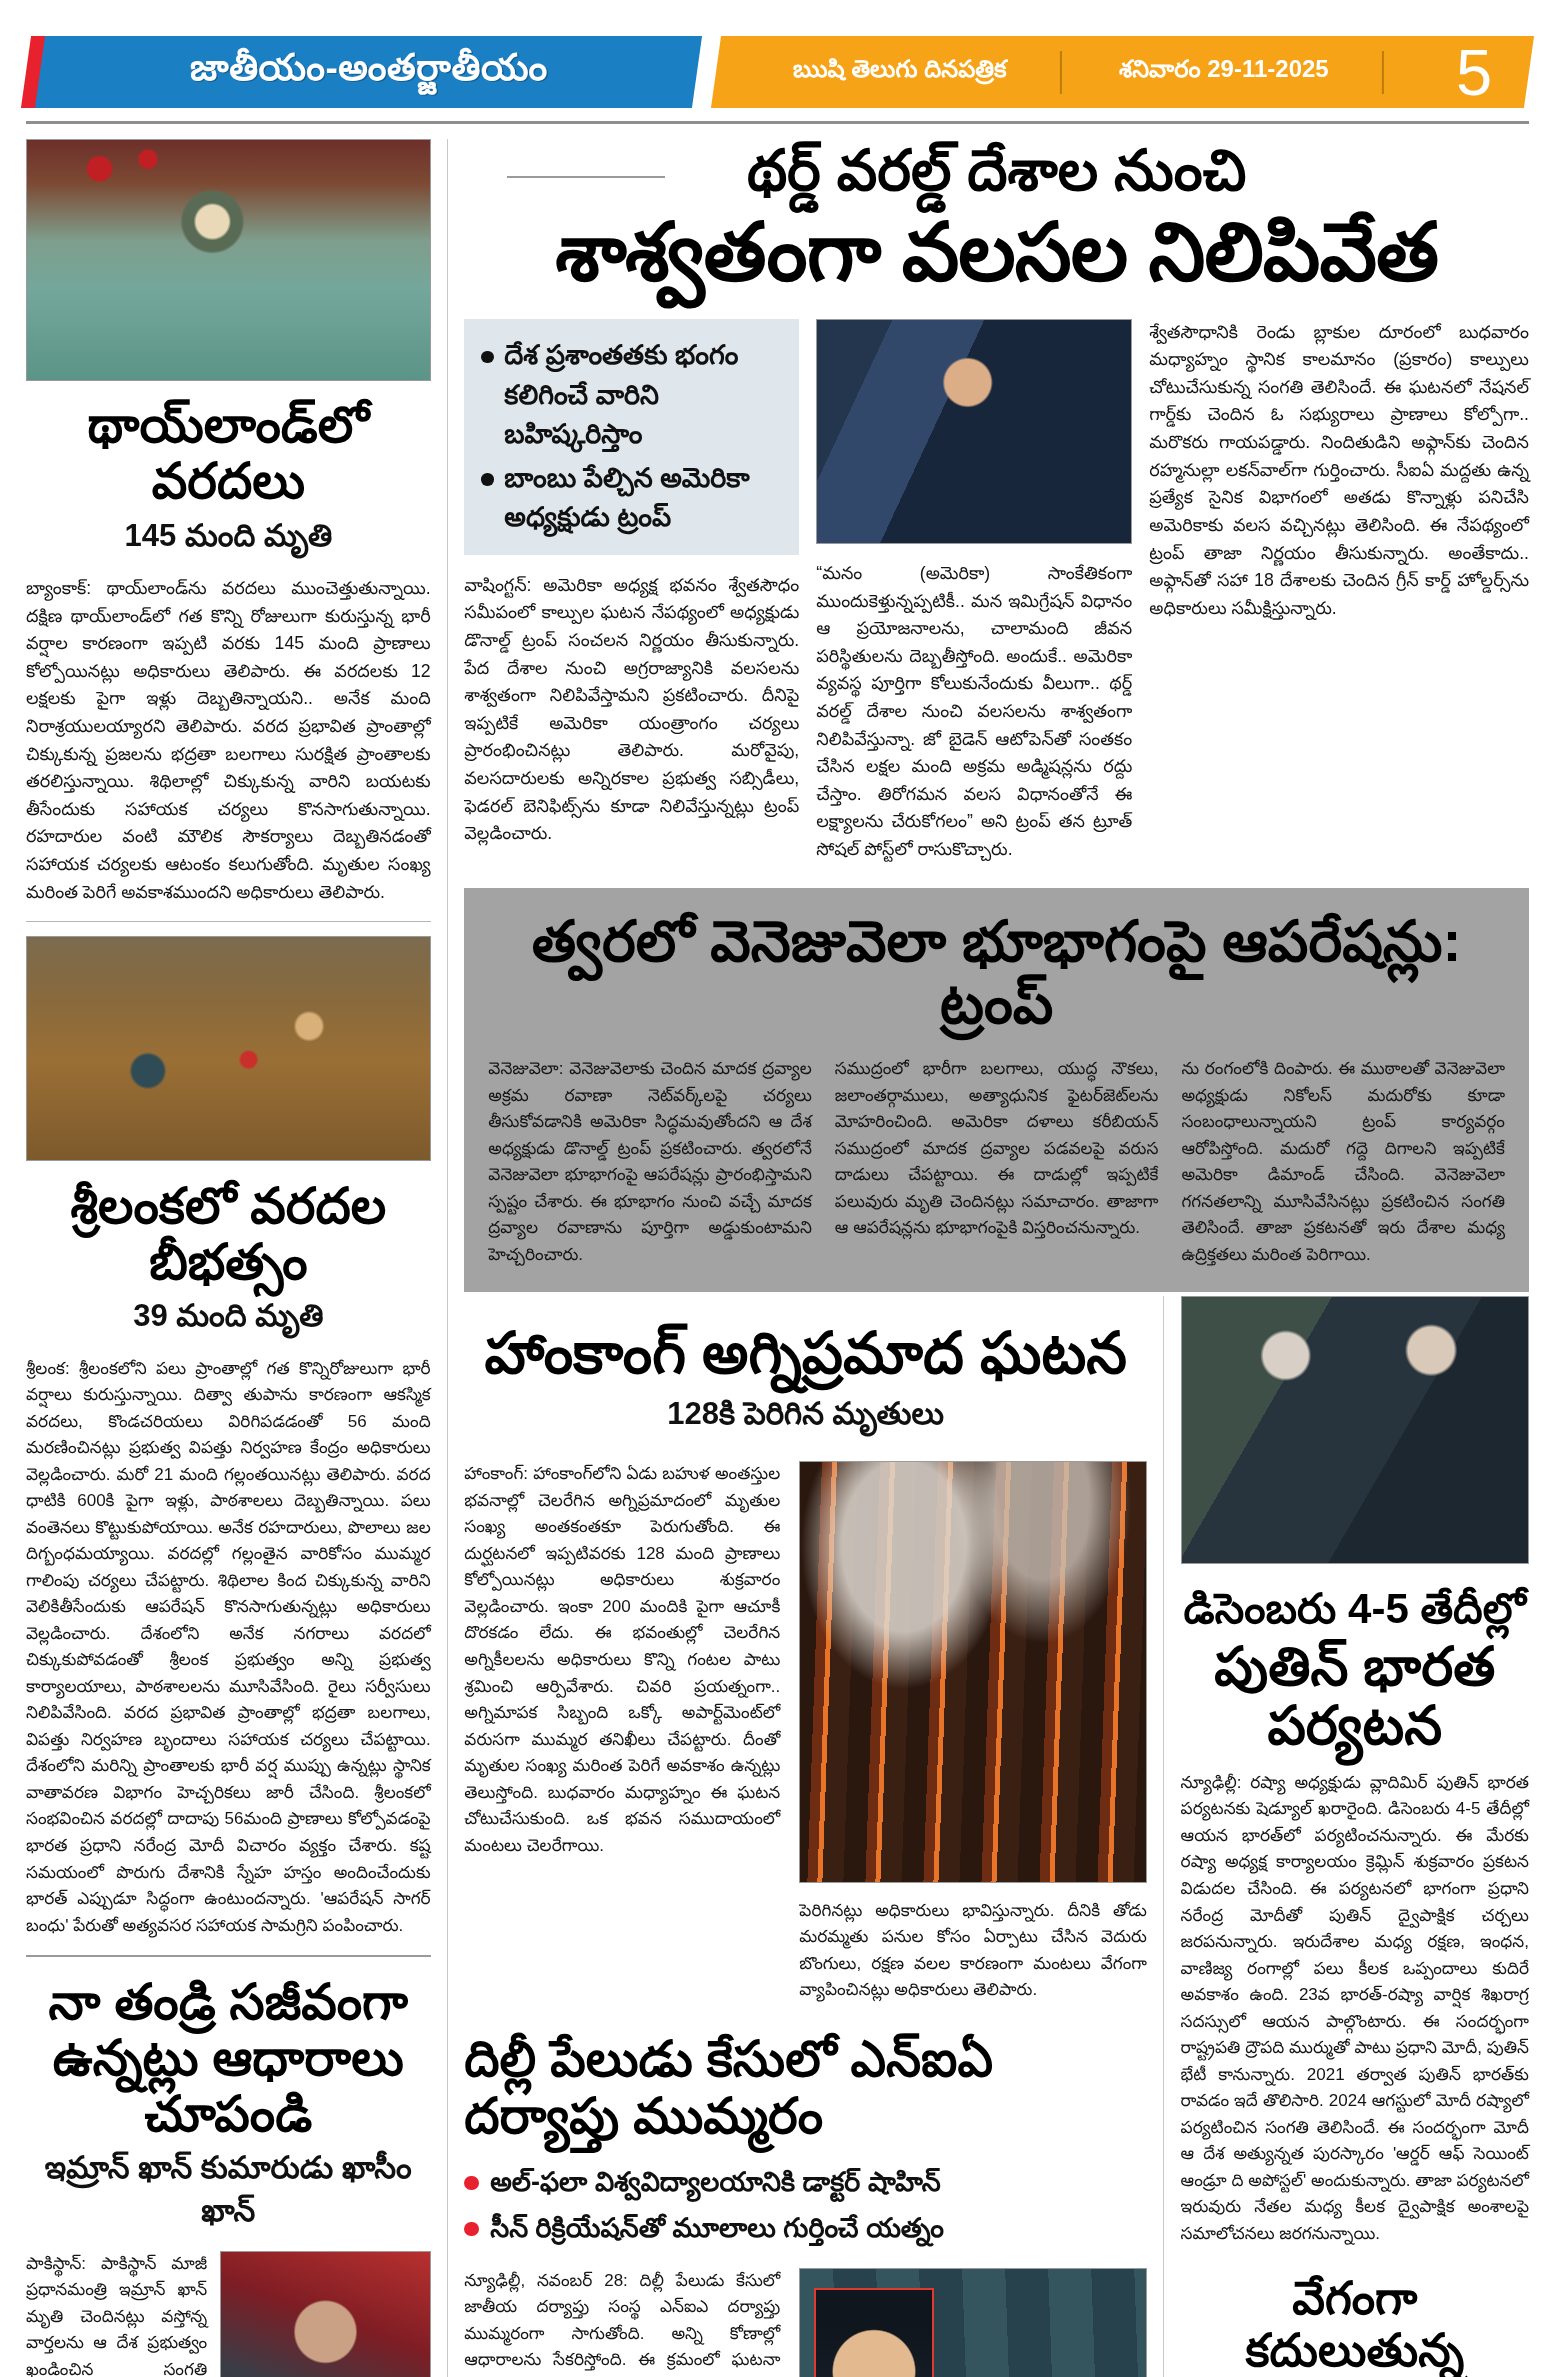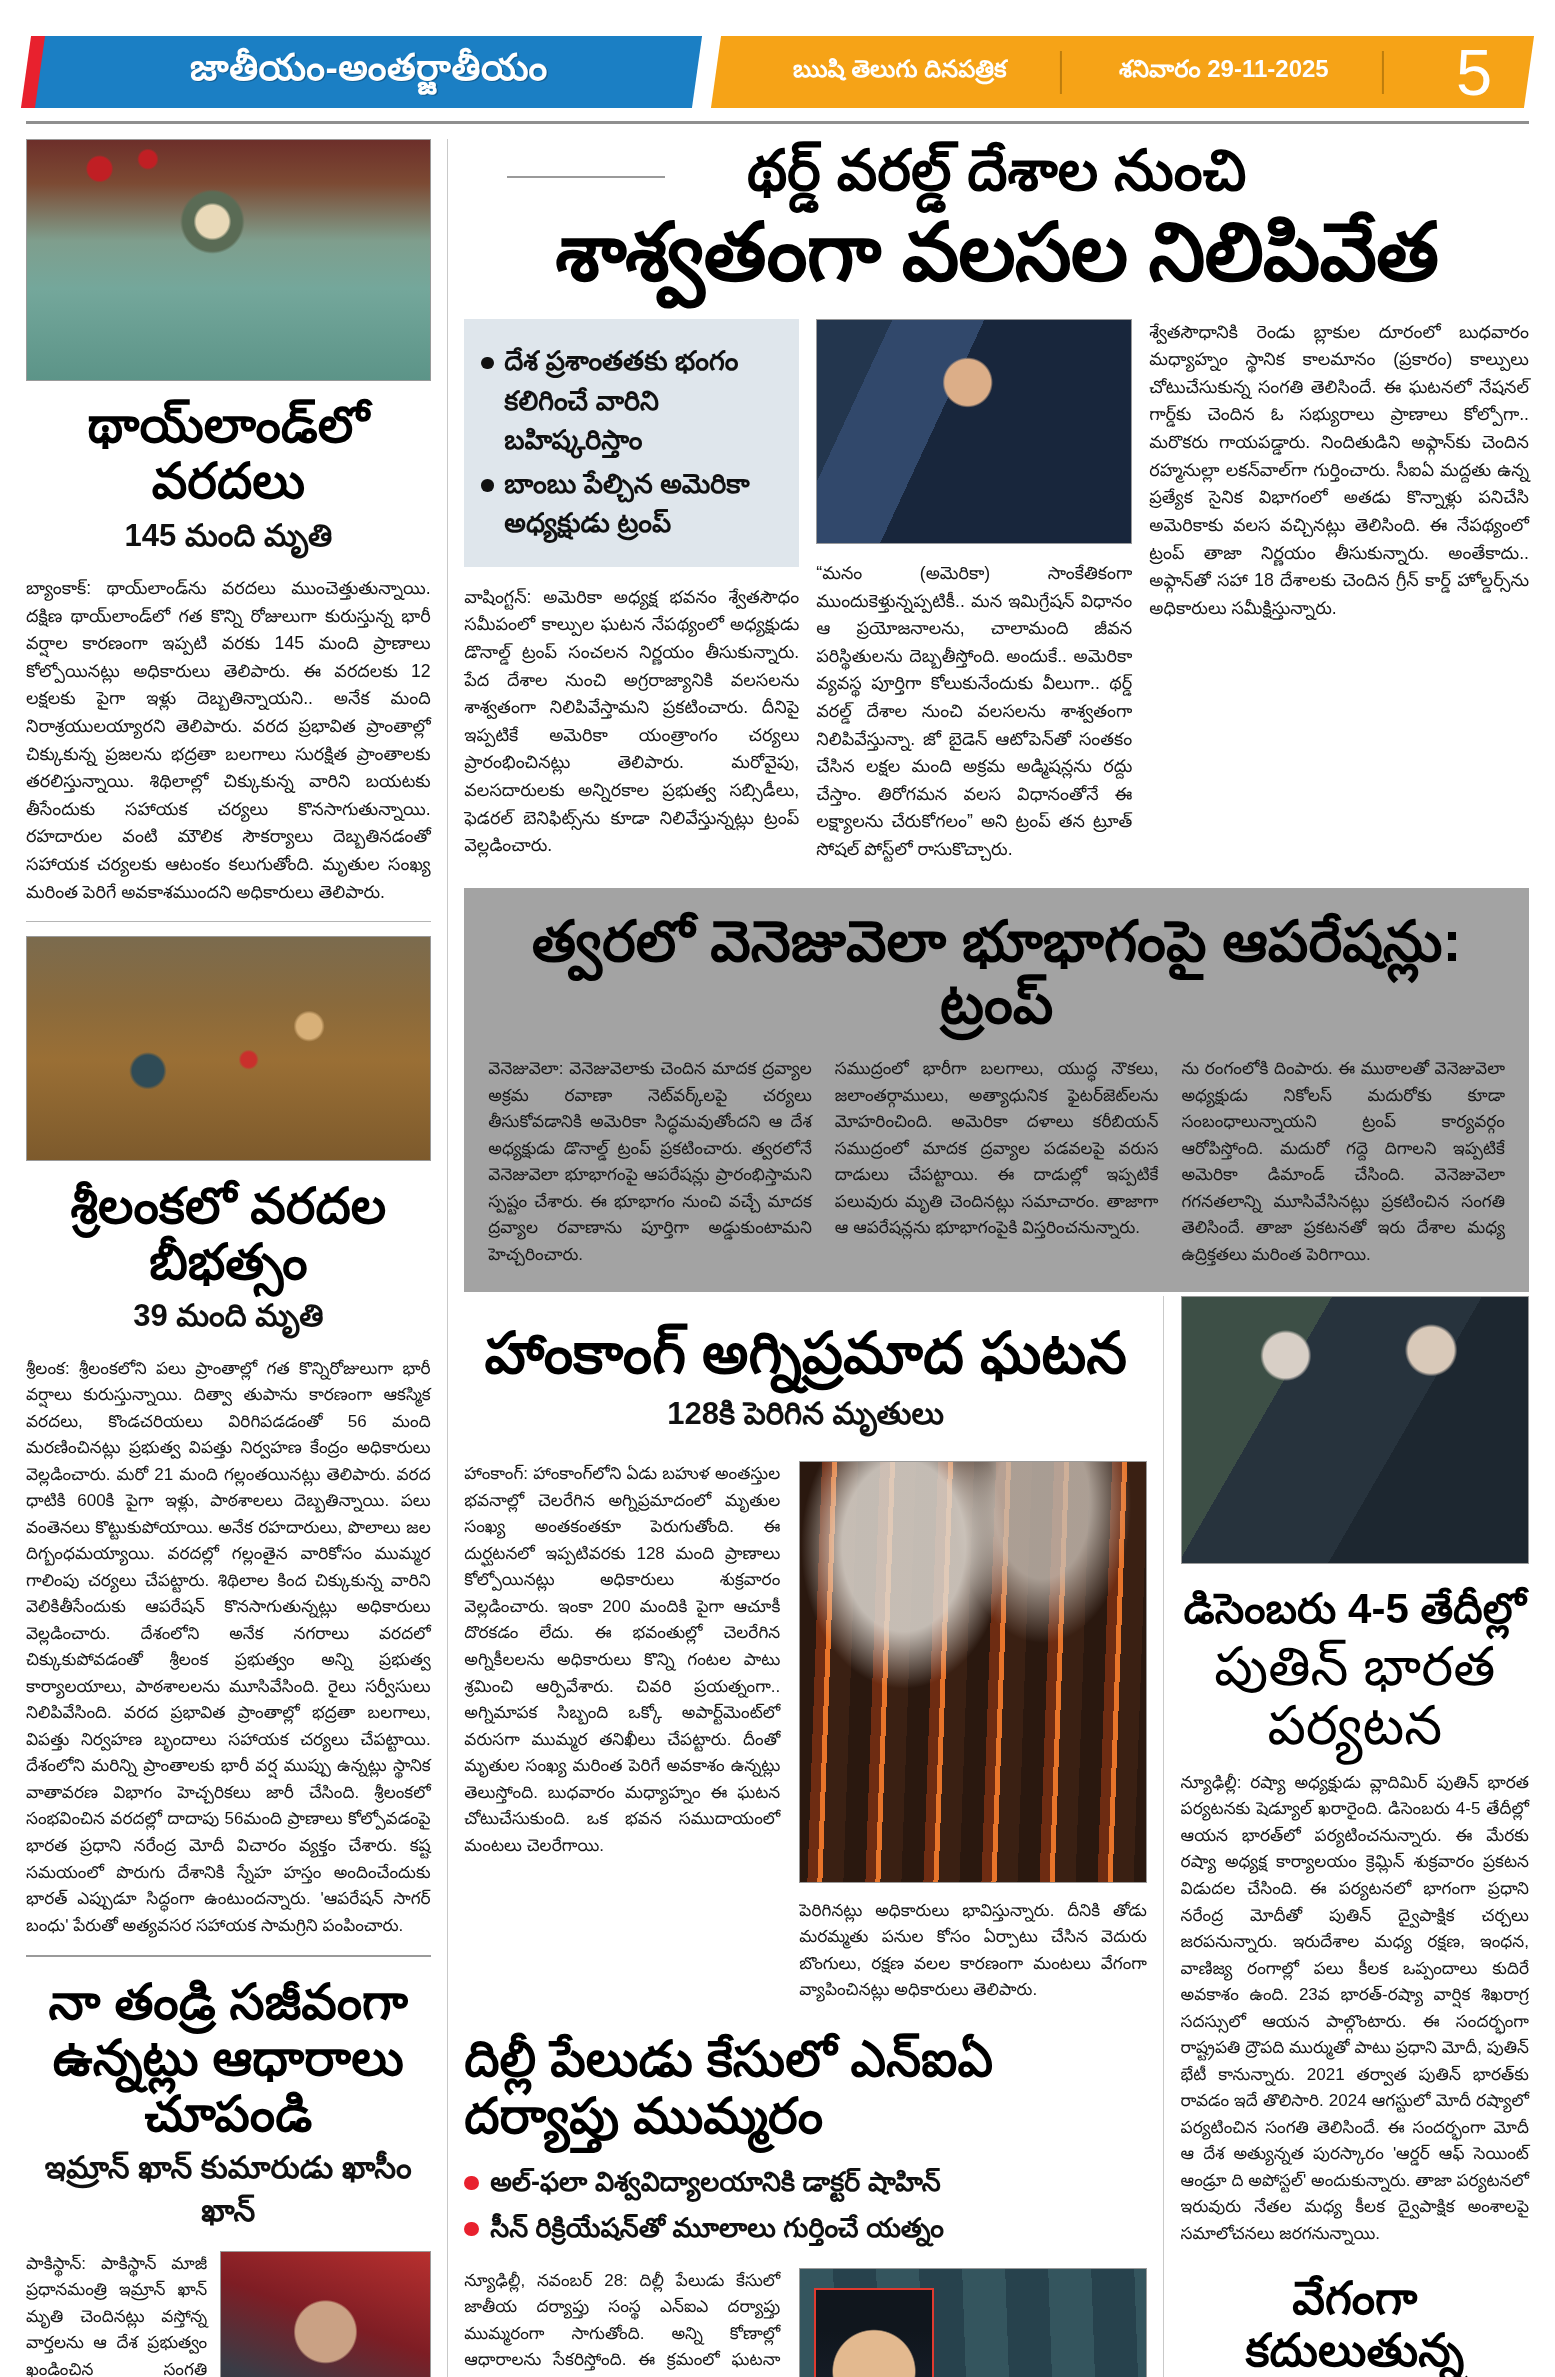--- a/index.html
+++ b/index.html
@@ -94,21 +94,21 @@
         linear-gradient(180deg, #10161d 0 18%, #151c26 40%, #0d1218 100%); }
 
   
   .lead-kicker { font-size:57px; font-weight:900; text-align:center; position:relative; }
   .lead-kicker .dash { position:absolute; left:43px; top:58%; width:158px; height:2.4px; background:#9a9a9a; }
   .lead-hl { font-size:81px; font-weight:900; text-align:center; line-height:1.08; margin-top:6.7px; letter-spacing:-1px; }
   .lead-row { display:flex; gap:17px; margin-top:22px; }
   .lead-colA { flex:0 0 335px; }
   .lead-colB { flex:0 0 316px; }
   .lead-colC { flex:1 1 auto; }
-  .bullet-box { background:#dfe6ec; padding:19px 17px; margin-bottom:17px; }
+  .bullet-box { background:#dfe6ec; padding:13px 17px; margin-bottom:17px; }
   .bullet-row { display:flex; gap:10.5px; font-size:27px; font-weight:800; line-height:1.45; margin:4.8px 0; }
   .bdot { width:12.5px; height:12.5px; border-radius:50%; background:#111; flex:0 0 12.5px; margin-top:14.4px; }
 
   
   .ven-box { background:#a3a3a3; padding:22px 24px 24px 24px; margin-top:24px; }
   .ven-hl { font-size:57px; font-weight:900; text-align:center; line-height:1.1; }
   .ven-cols { display:flex; gap:23px; margin-top:21px; }
   .ven-cols > div { flex:1 1 0; }
 
   
@@ -126,21 +126,21 @@
   .delhi-row { display:flex; gap:19px; margin-top:19px; }
   .delhi-left { flex:0 0 316px; }
   .delhi-right { flex:1 1 auto; }
 
   
   .lr-hl { font-size:50px; font-weight:900; text-align:center; margin-top:16.3px; line-height:1.12; }
   .lr-sub { font-size:31px; font-weight:900; text-align:center; margin:8.6px 0 14.4px 0; }
 
   
   .rr-kicker { font-size:42px; font-weight:900; text-align:center; margin-top:21px; }
-  .rr-hl { font-size:54px; font-weight:400; text-align:center; margin-top:4.8px; line-height:1.1; }
+  .rr-hl { font-size:54px; font-weight:700; text-align:center; margin-top:4.8px; line-height:1.1; }
   .rr-body { margin-top:14.4px; }
   .cy-kicker { font-size:46px; font-weight:900; text-align:center; margin-top:26px; }
   .cy-hl { font-size:72px; font-weight:900; text-align:center; margin-top:7.7px; }
 </style>
 </head>
 <body>
 
 <div class="page">
 
   <div class="masthead">

